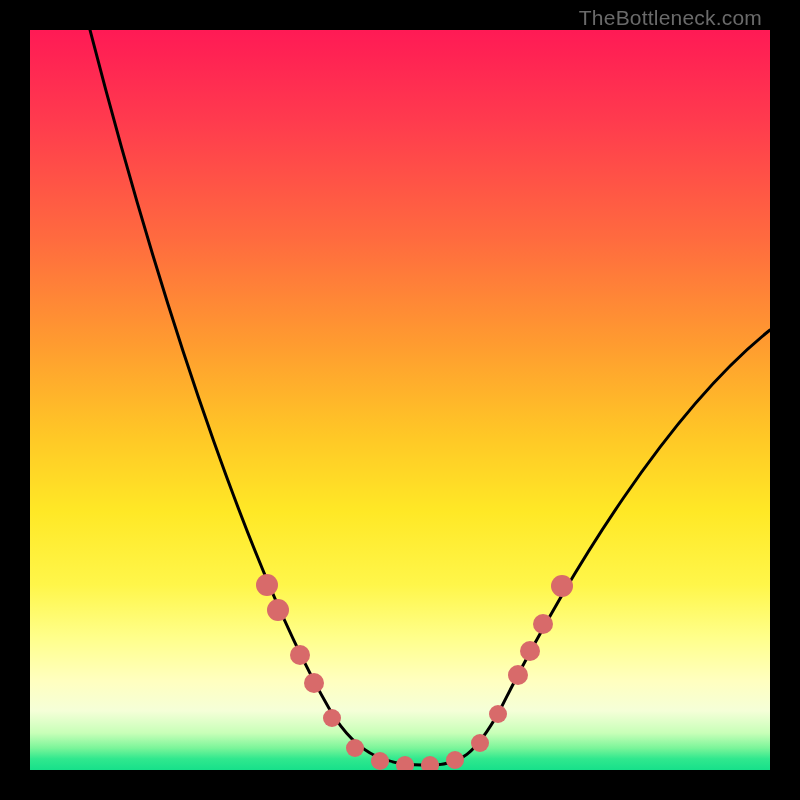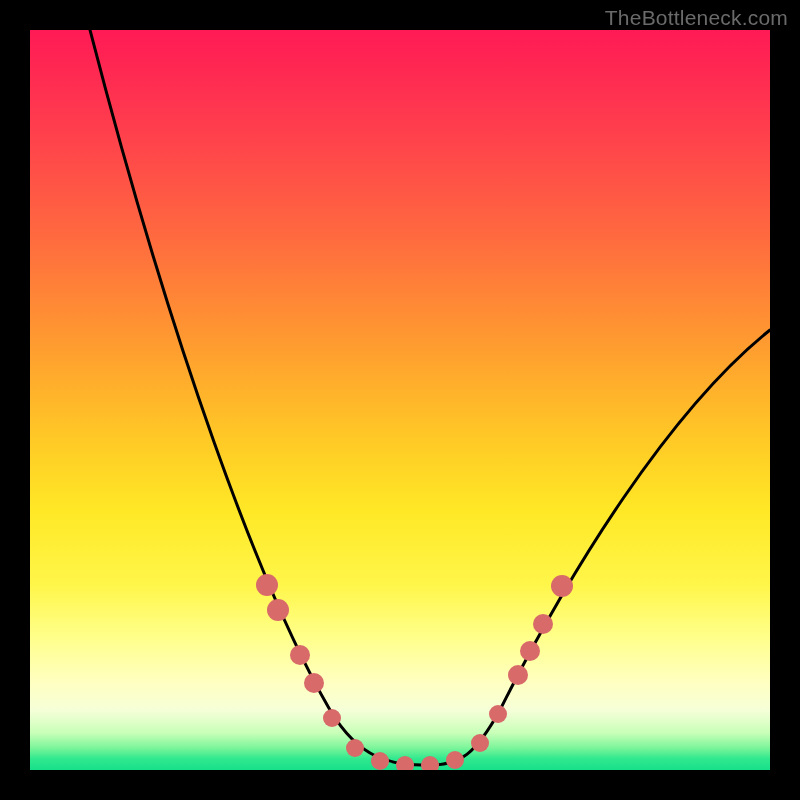--- a/index.html
+++ b/index.html
@@ -40,21 +40,21 @@
   }
   .curve-layer, .dots-layer {
     position: absolute;
     inset: 0;
     width: 740px;
     height: 740px;
   }
   .attribution {
     position: absolute;
     top: 6px;
-    right: 12px;
+    right: 38px;
     font-family: Arial, Helvetica, sans-serif;
     font-size: 21px;
     color: #6a6a6a;
     letter-spacing: 0.2px;
     user-select: none;
   }
 </style>
 </head>
 <body>
 

